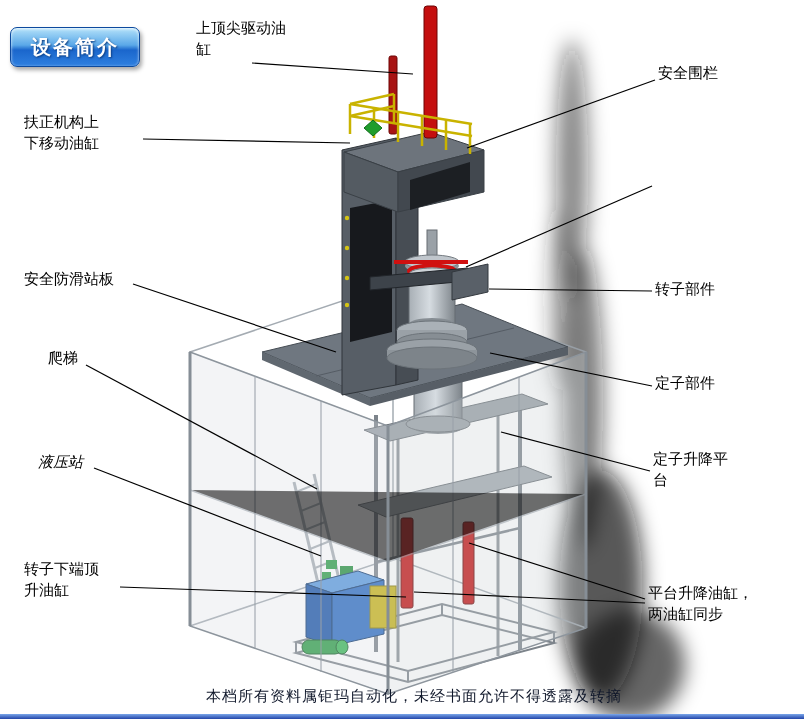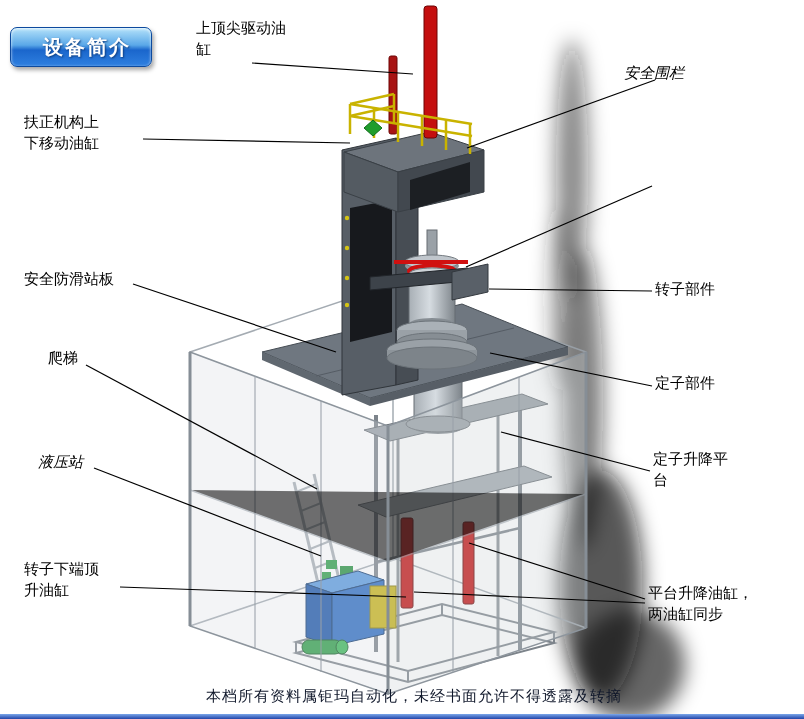--- a/index.html
+++ b/index.html
@@ -2,36 +2,36 @@
 <html><head>
 <meta charset="utf-8">
 <style>
   html,body{margin:0;padding:0;background:#fff;}
   .canvas{position:relative;width:804px;height:719px;background:#fff;overflow:hidden;
           font-family:"DejaVu Sans","Liberation Sans",sans-serif;}
   .illustration,.leaders{position:absolute;left:0;top:0;z-index:1;}
   .leaders{z-index:2;}
   .label{position:absolute;font-size:15px;color:#000;white-space:pre-line;line-height:1.4;z-index:3;}
   .lbl-top-cylinder{left:196px;top:18px;}
-  .lbl-safety-fence{left:624px;top:63px;font-style:italic;}
+  .lbl-safety-fence{left:658px;top:63px;}
   .lbl-centering-cylinder{left:24px;top:112px;}
   .lbl-rotor-centering{left:655px;top:159px;}
   .lbl-antislip-plate{left:24px;top:269px;}
   .lbl-rotor-part{left:655px;top:279px;}
   .lbl-ladder{left:48px;top:348px;}
   .lbl-stator-part{left:655px;top:373px;}
   .lbl-hydraulic-station{left:38px;top:452px;font-style:italic;}
   .lbl-stator-platform{left:653px;top:449px;}
   .lbl-rotor-jack{left:24px;top:559px;}
   .lbl-platform-cylinders{left:648px;top:583px;}
   .badge{position:absolute;left:10px;top:27px;width:128px;height:38px;border-radius:7px;
          background:linear-gradient(180deg,#b4e2fa 0%,#5aa8e8 45%,#1a66cc 58%,#2f80e0 100%);
          border:1px solid #0d4a9e;
          box-shadow:2px 3px 4px rgba(0,0,0,.35), inset 0 1px 3px rgba(255,255,255,.85);
-         display:flex;align-items:center;justify-content:center;z-index:4;padding-left:12px;}
+         display:flex;align-items:center;justify-content:center;z-index:4;}
   .badge span{font-size:20px;font-weight:bold;color:#fff;letter-spacing:2px;
               text-shadow:1px 1px 2px #0a3a7e;}
   .footer{position:absolute;left:12px;top:687px;width:100%;text-align:center;font-size:15px;
           color:#0f172a;letter-spacing:1px;z-index:3;}
   .bottom-bar{position:absolute;left:0;bottom:0;width:100%;height:5px;
               background:linear-gradient(180deg,#7aa6ea,#2345a8);z-index:5;}
 </style>
 </head>
 <body>
 

